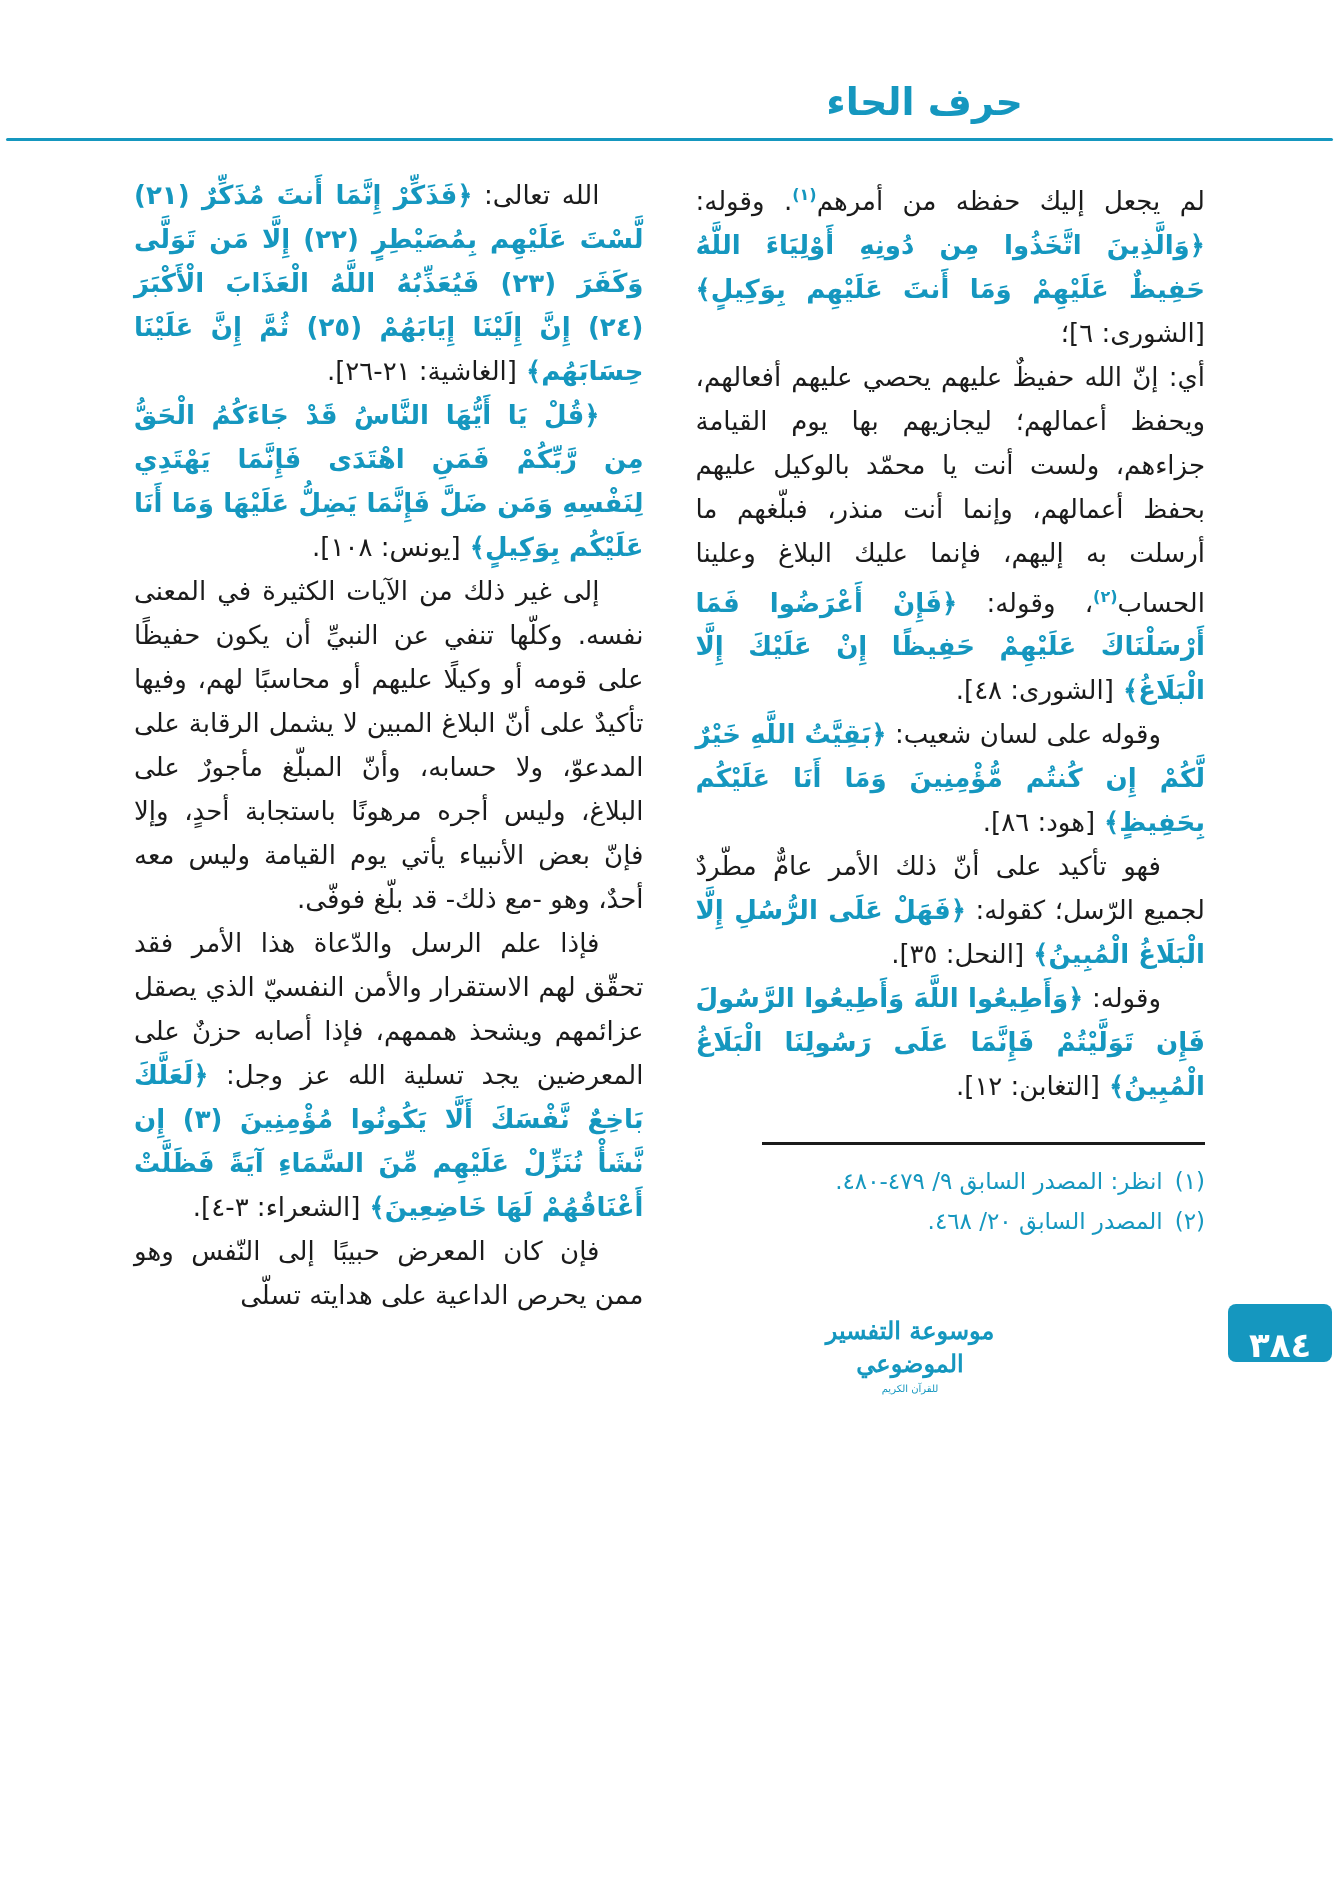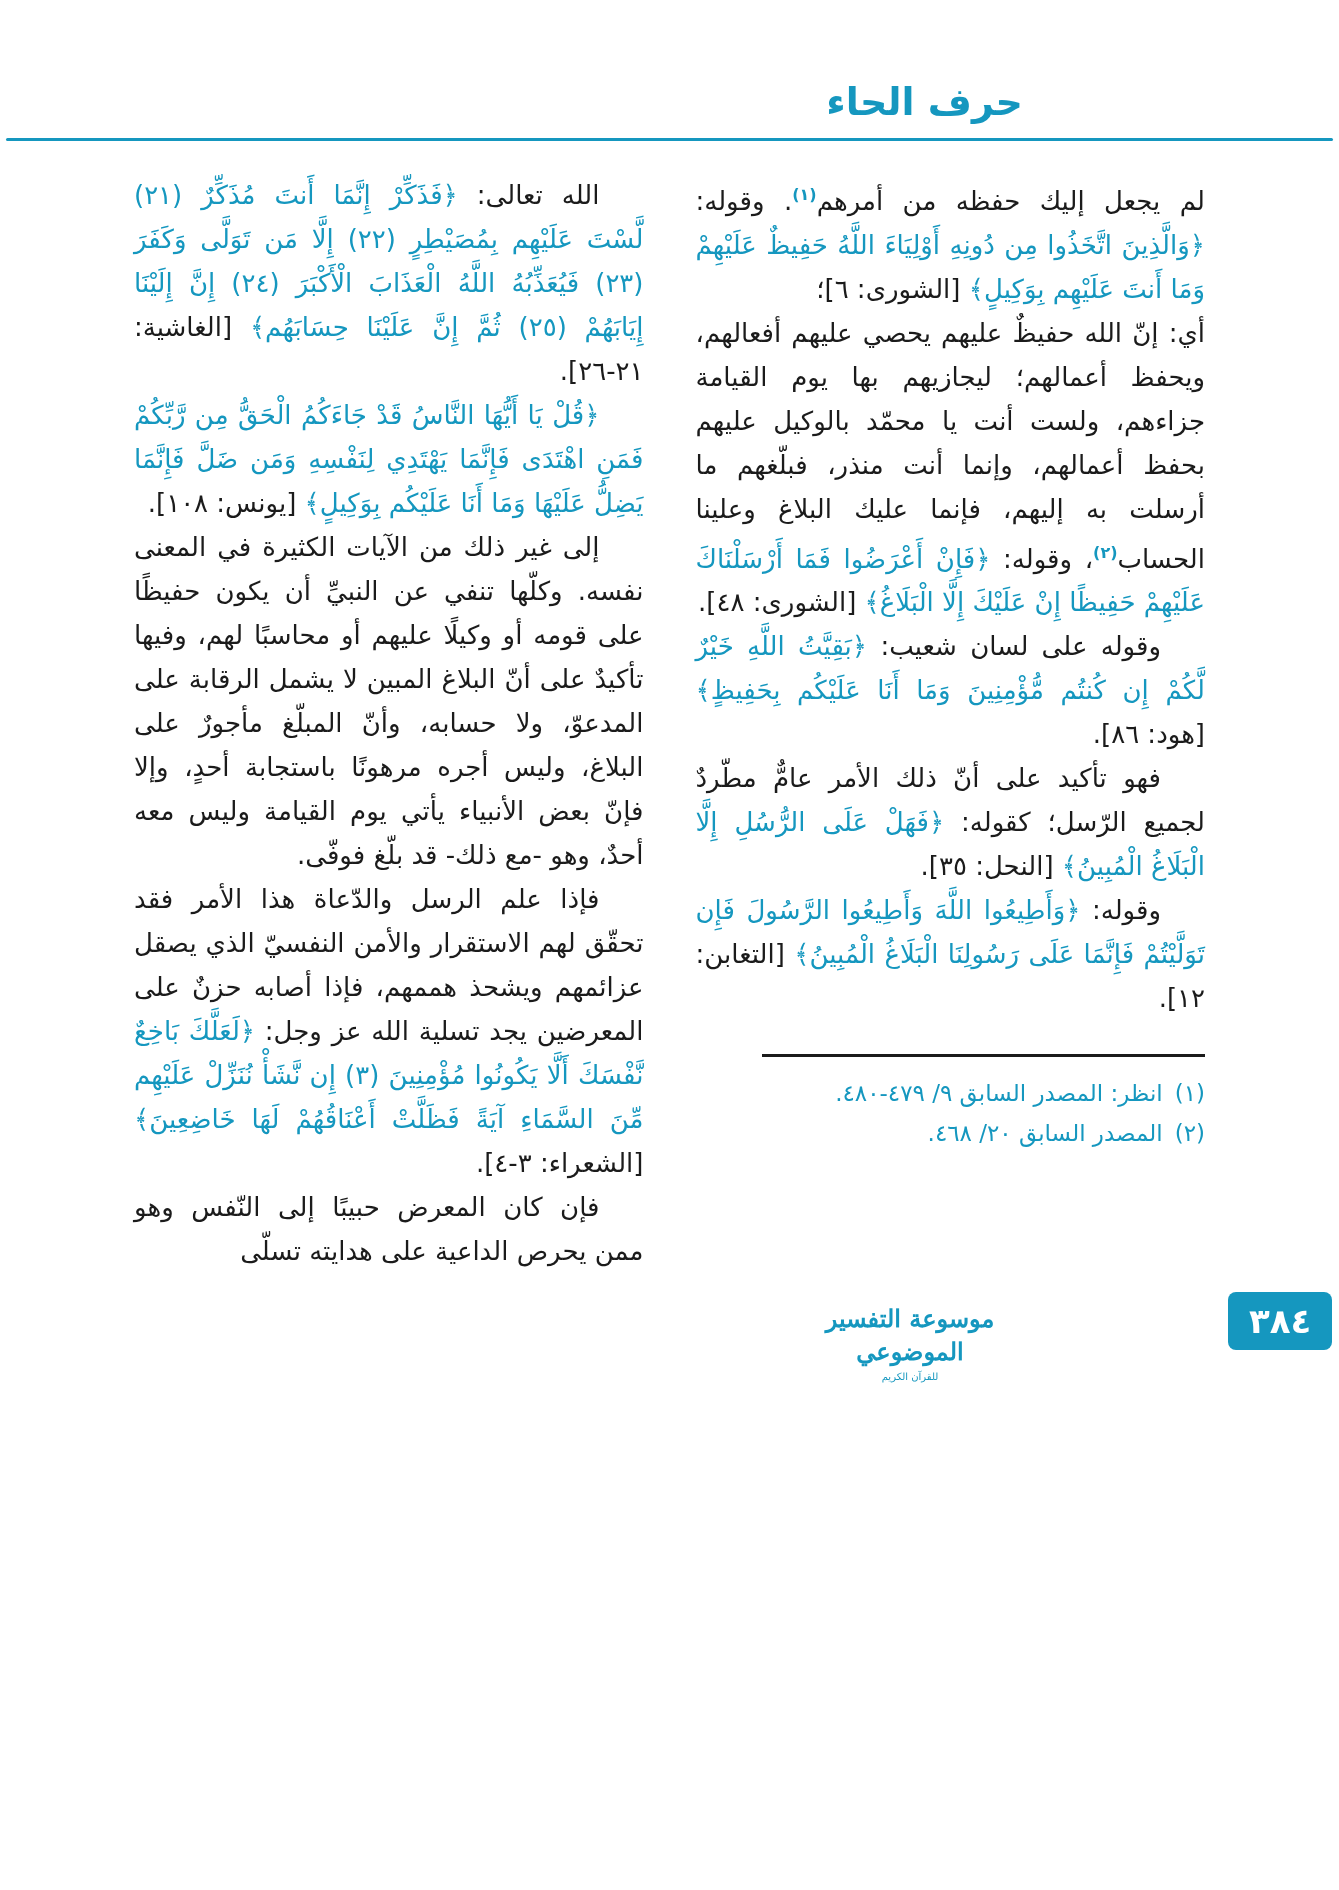--- a/index.html
+++ b/index.html
@@ -14,35 +14,35 @@
   .top-rule { height:3px; background:var(--accent); margin:0 6px; border-radius:2px; }
 
   .columns { display:flex; gap:52px; margin:32px 134px 0; align-items:flex-start; }
   .col { flex:1; min-width:0; }
   .col-body { text-align:justify; }
 
   .para { margin:0; font-size:26px; line-height:44px; color:var(--ink); text-align:justify; }
   .para.indent { text-indent:44px; }
 
   .seg-text { color:var(--ink); }
-  .seg-quran { color:var(--accent); font-weight:normal; }
+  .seg-quran { color:var(--accent); font-weight:bold; }
   .seg-ref { color:var(--ink);margin-top:16px; }
   .seg-sup { color:var(--accent); font-size:16px; vertical-align:super; font-weight:bold; }
 
   .footnote-block { margin-top:34px; }
   .footnote-rule { width:87%; height:3px; background:#1b1b1b; margin-bottom:16px; }
   .footnote { display:flex; gap:12px; color:var(--accent); font-size:23px; line-height:40px; text-align:right; }
   .fn-num { flex:0 0 auto; }
 
-  .logo { position:absolute; right:322px; bottom:22px; width:214px; text-align:center; color:var(--accent); }
+  .logo { position:absolute; right:322px; bottom:10px; width:214px; text-align:center; color:var(--accent); }
   .logo-title { font-family:"DejaVu Serif", serif; font-size:24px; font-weight:bold; line-height:1.35; }
   .logo-subtitle { font-family:"DejaVu Serif", serif; font-size:10px; margin-top:3px; }
 
-  .page-badge { position:absolute; right:7px; bottom:54px; width:104px; height:58px; background:var(--accent);
-                border-radius:8px; display:flex; align-items:center; justify-content:center; }
+  .page-badge { position:absolute; right:7px; bottom:42px; width:104px; height:58px; background:var(--accent);
+                border-radius:8px; display:flex; align-items:flex-end; justify-content:center; }
   .page-number { color:#ffffff; font-size:34px; font-weight:bold; line-height:1; }
 </style>
 </head>
 <body>
 
 <div class="page">
 
   <div class="page-header">
     <span class="section-title">حرف الحاء</span>
   </div>

